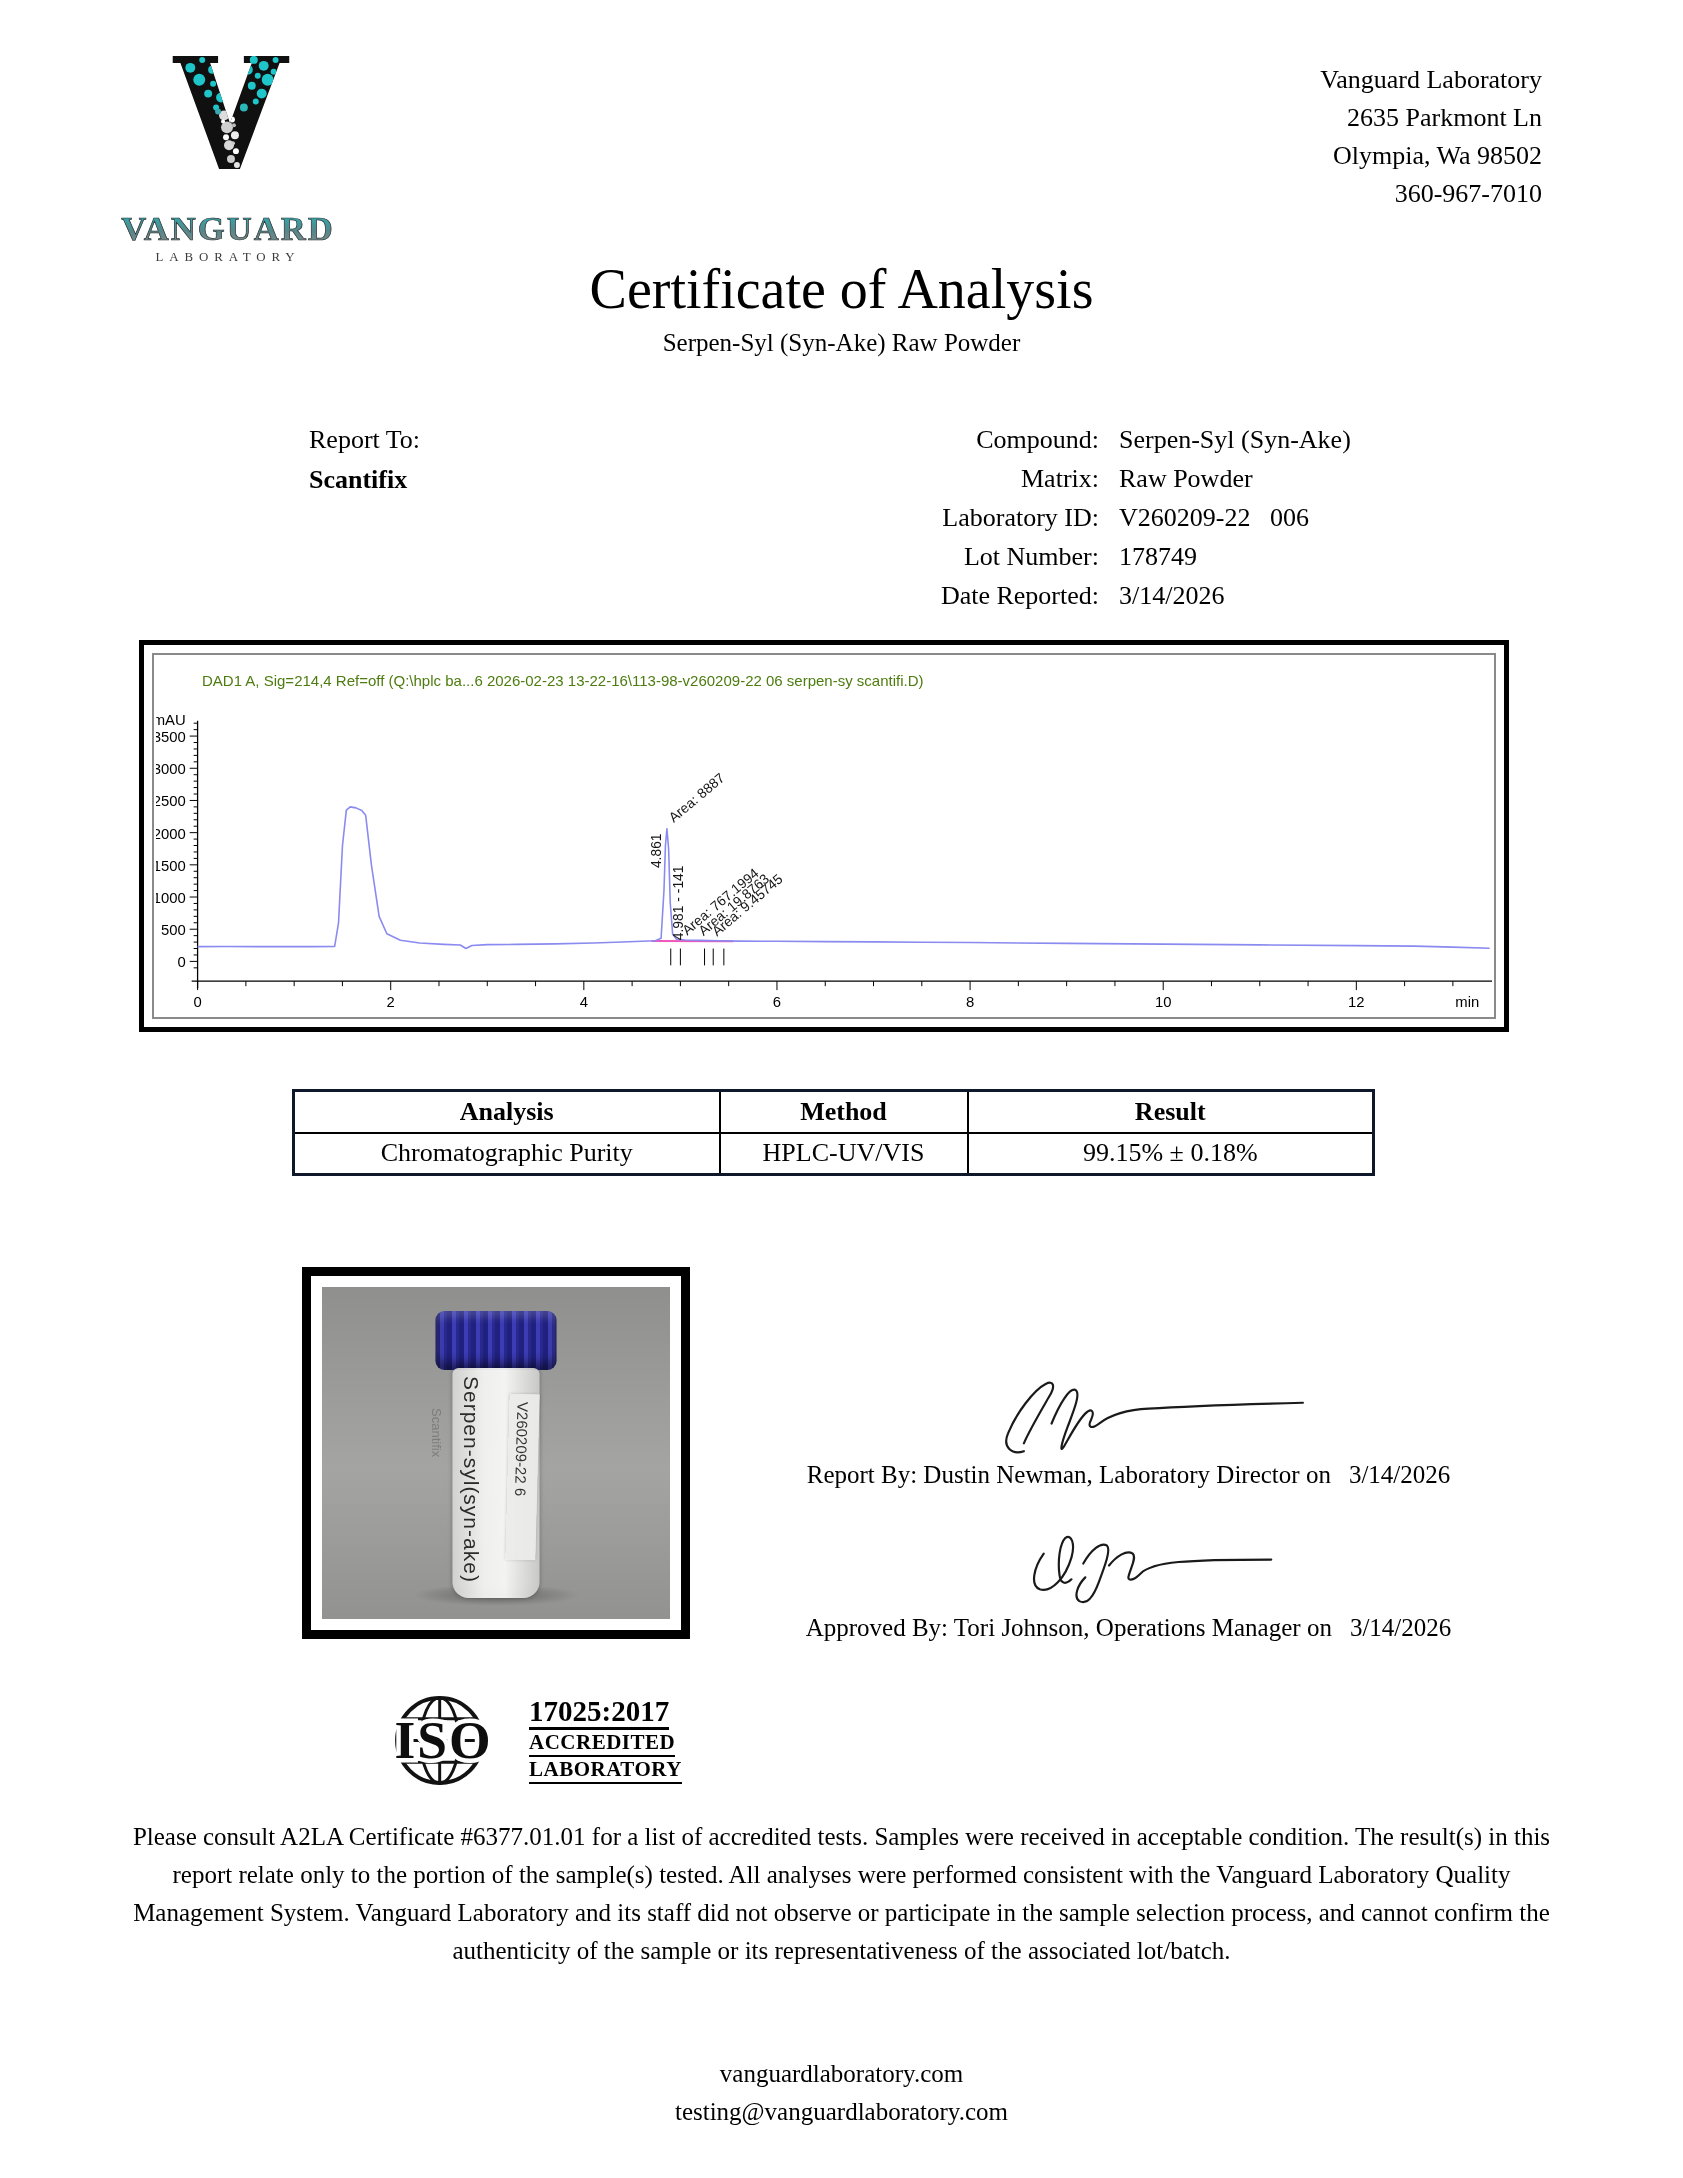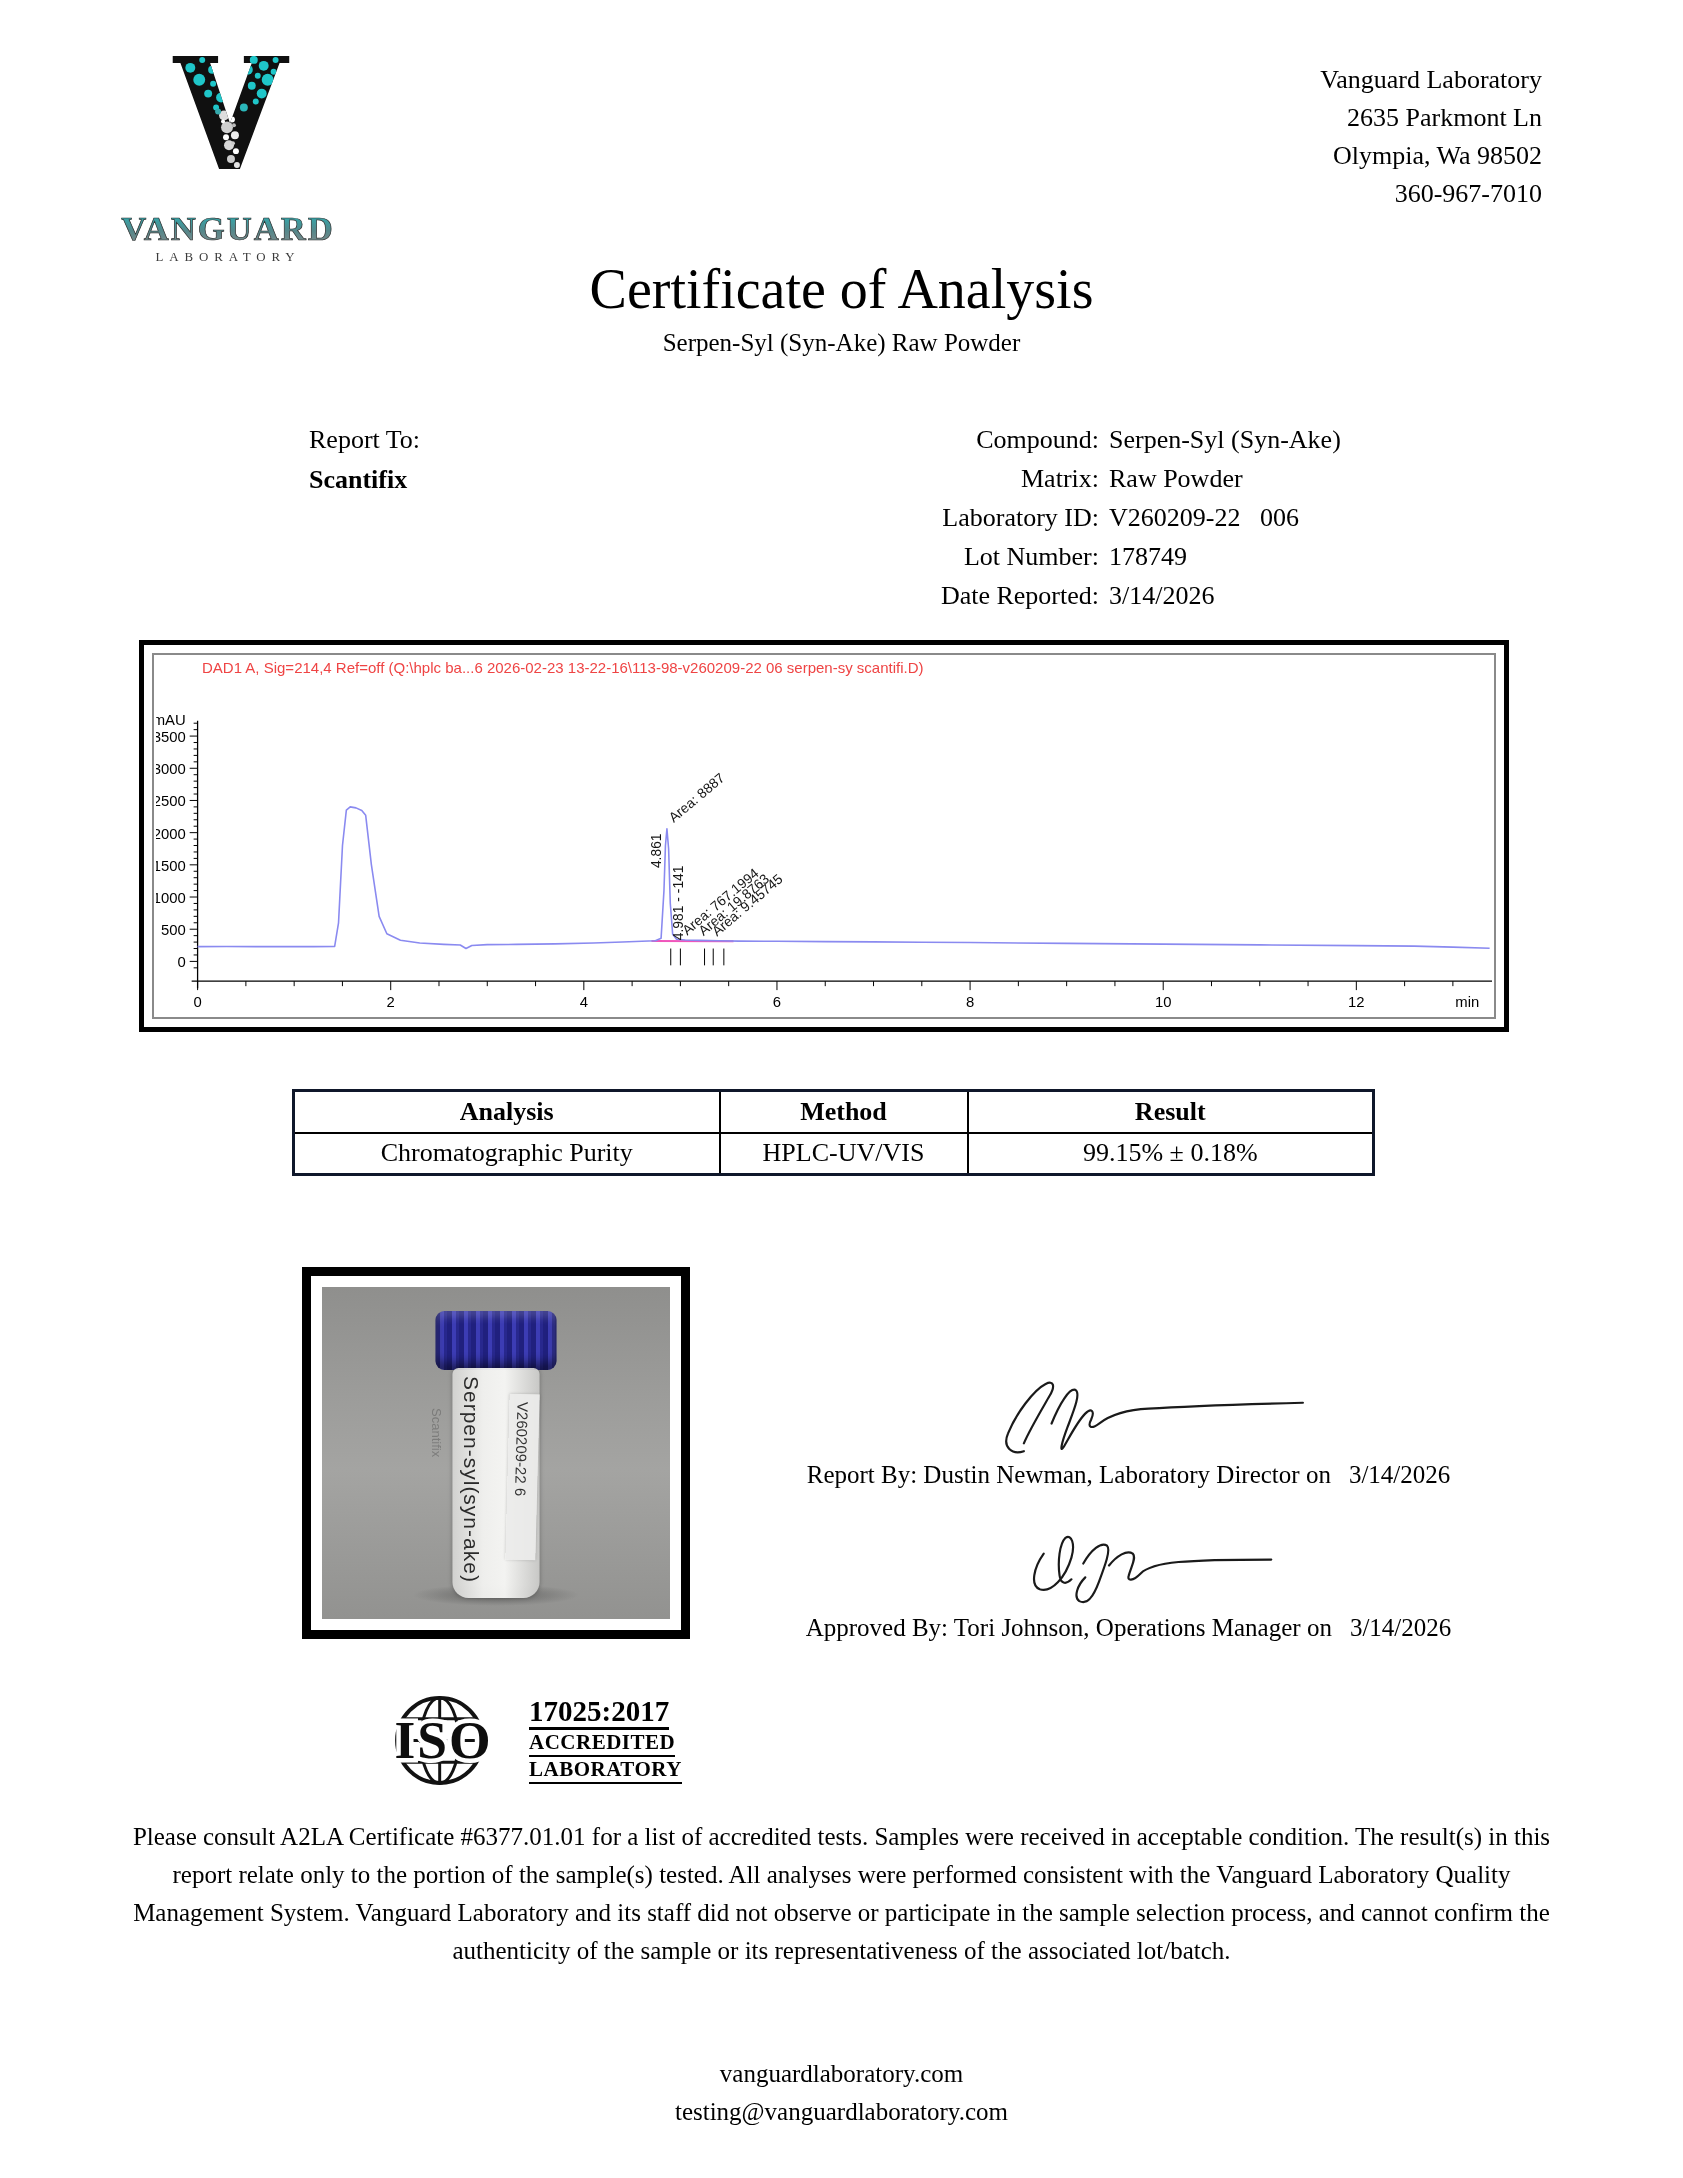--- a/index.html
+++ b/index.html
@@ -16,25 +16,25 @@
   
   #title-block { position:absolute; left:0; top:257px; width:1683px; text-align:center; }
   #title-block .main { font-size:56px; }
   #title-block .sub { font-size:25px; margin-top:8px; }
   
   #report-to { position:absolute; left:309px; top:420px; font-size:26px; line-height:40px; }
   #report-to .val { font-weight:bold; }
   #details { position:absolute; left:683px; top:420px; font-size:26px; }
   #details .row { display:flex; line-height:39px; }
   #details .lbl { width:416px; text-align:right; }
-  #details .val { margin-left:10px; }
+  #details .val { margin-left:20px; }
   
   #chart-box { position:absolute; left:139px; top:640px; width:1370px; height:392px; border:5px solid #000; background:#fff; }
   #chart-inner { position:absolute; left:8px; top:8px; right:8px; bottom:8px; border:2px solid #8a8a8a; background:#fff; }
-  #chart-title { position:absolute; left:48px; top:4px; font:15px "Liberation Sans", sans-serif; color:#ef4444; white-space:nowrap; }
+  #chart-title { position:absolute; left:48px; top:17px; font:15px "Liberation Sans", sans-serif; color:#4d7c0f; white-space:nowrap; }
   #chart-svg { position:absolute; left:2px; top:24px; }
   .ax { font:15px "Liberation Sans", sans-serif; fill:#000; }
   .ann { font:14px "Liberation Sans", sans-serif; fill:#161616; }
   
   #results { position:absolute; left:292px; top:1089px; border-collapse:collapse; font-size:26px; }
   #results th, #results td { border:2px solid #000; text-align:center; height:42px; }
   #results th { font-weight:bold; }
   #results .c0 { width:426px; } #results .c1 { width:248px; } #results .c2 { width:406px; }
   table#results { border:3px solid #0f172a; }
   

